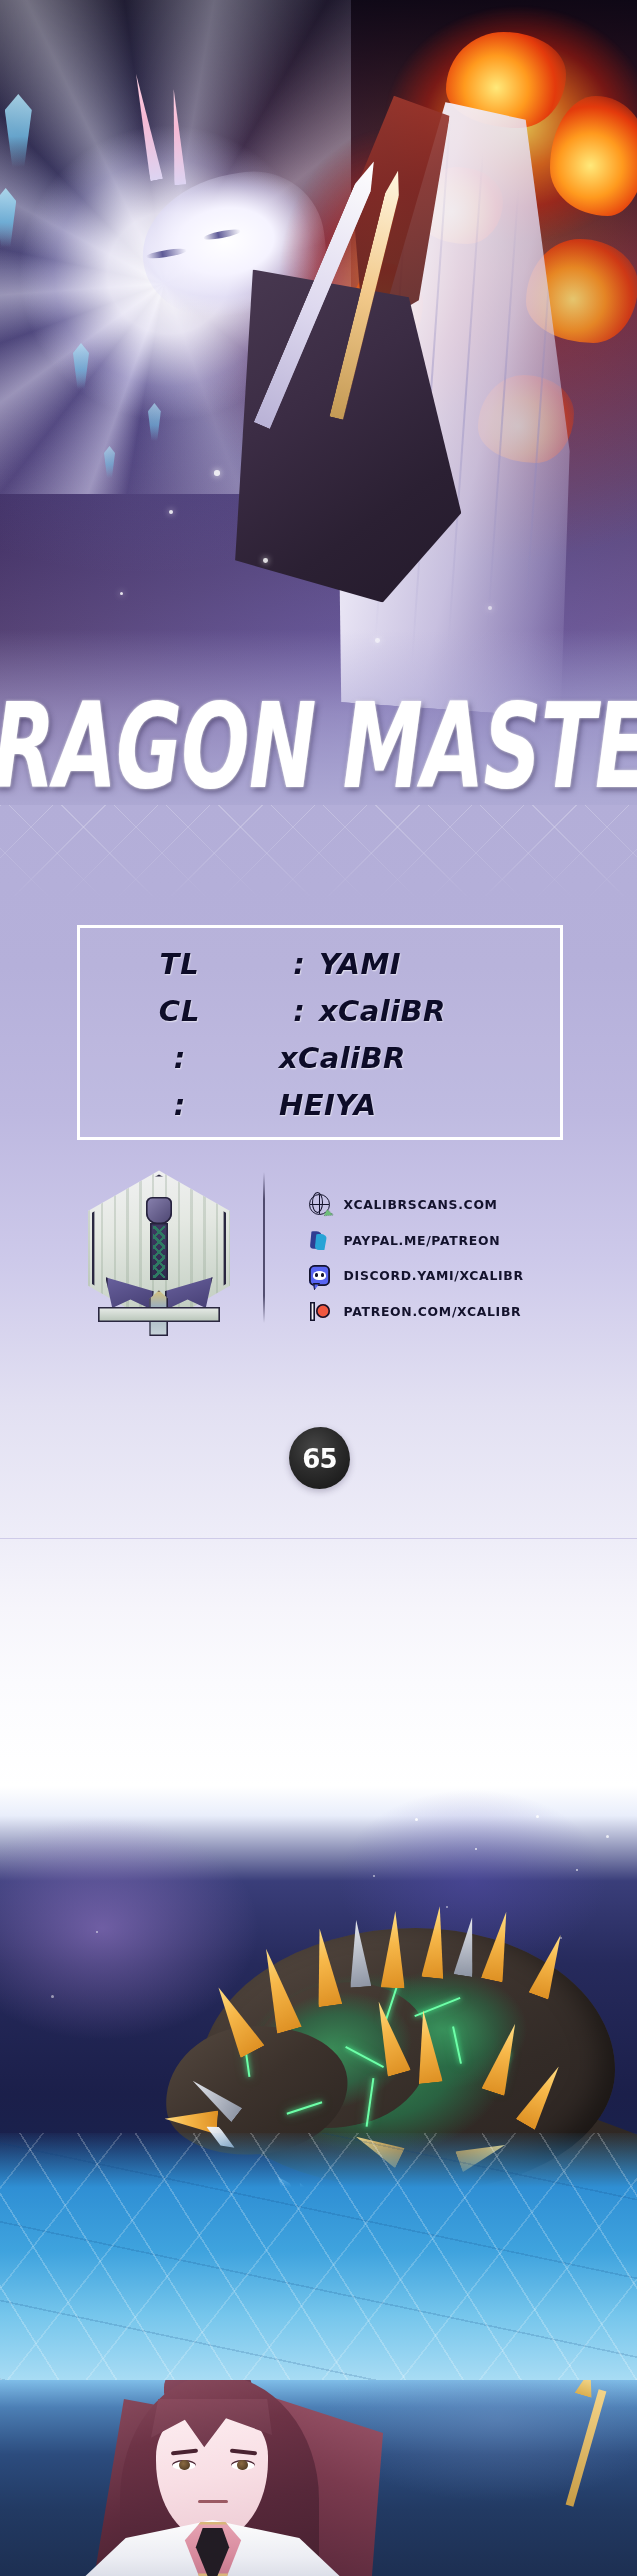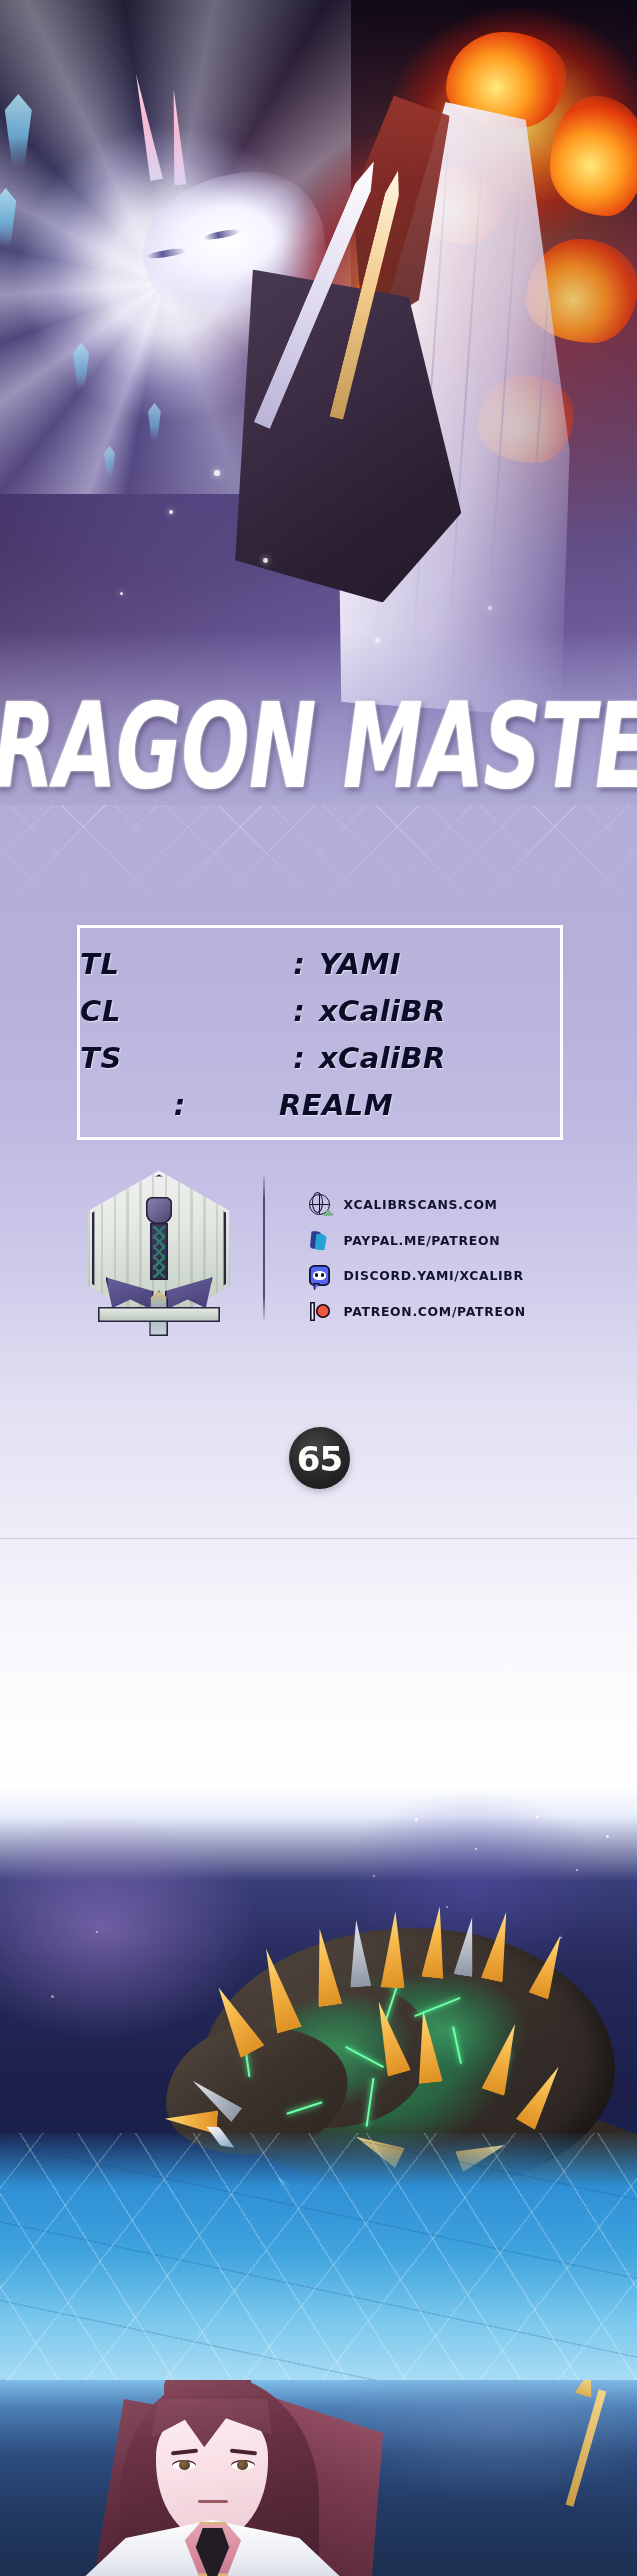--- a/index.html
+++ b/index.html
@@ -150,21 +150,21 @@
     padding:12.8px 0 8px;
   }
   .credit-row{
     display:grid; grid-template-columns:199px 40px auto;
     align-items:baseline;
     font-family:"DejaVu Sans", sans-serif;
     font-style:italic; font-weight:700;
     font-size:29px; color:#0d0c28; line-height:1.62;
     text-shadow:0.8px 0.8px 1.6px rgba(255,255,255,.65);
   }
-  .credit-role{ text-align:left; padding-right:0; letter-spacing:0.8px; }
+  .credit-role{ text-align:center; padding-right:0; letter-spacing:0.8px; }
   .credit-colon{ text-align:center; }
   .credit-name{ text-align:left; letter-spacing:0.4px; }
 
   
   .linkzone{ position:absolute; left:0; top:359px; width:638px; height:223px; }
   .emblem{
     position:absolute; left:88px; top:6.4px; width:142px; height:156px;
   }
   .hexbg{
     position:absolute; inset:0;
@@ -240,21 +240,21 @@
 
   
   .badge{
     position:absolute; left:50%; top:622px; margin-left:-30px;
     width:61px; height:62px; border-radius:52% 48% 50% 50%/50% 52% 48% 50%;
     background:radial-gradient(circle at 42% 34%, #474747 0%, #2c2c2c 44%, #131313 100%);
     display:flex; align-items:center; justify-content:center;
     box-shadow:0 2.4px 7.2px rgba(40,30,70,.28);
   }
   .badge span{
-    font-family:"DejaVu Sans", sans-serif; font-weight:700; font-size:34px;
+    font-family:"DejaVu Sans", sans-serif; font-weight:700; font-size:26px;
     color:#fdfdfd; letter-spacing:-0.8px; transform:translateY(0.8px);
   }
 
   
   .white-gap{
     position:absolute; left:0; top:1539px; width:638px; height:247px;
     background:linear-gradient(180deg,#eeedf8 0%,#f6f5fb 28%,#fbfbfe 58%,#ffffff 100%);
   }
 
   
@@ -483,27 +483,26 @@
           <span class="credit-role">TL</span>
           <span class="credit-colon">:</span>
           <span class="credit-name">YAMI</span>
         </div>
         <div class="credit-row">
           <span class="credit-role">CL</span>
           <span class="credit-colon">:</span>
           <span class="credit-name">xCaliBR</span>
         </div>
         <div class="credit-row">
-          <span class="credit-role">TS</span>
           <span class="credit-colon">:</span>
           <span class="credit-name">xCaliBR</span>
         </div>
         <div class="credit-row">
           <span class="credit-colon">:</span>
-          <span class="credit-name">REALM</span>
+          <span class="credit-name">HEIYA</span>
         </div>
       </div>
     </div>
 
     <div class="linkzone">
 
       <div class="emblem">
         <div class="hexbg"></div>
         <div class="hexline"></div>
         <div class="sw-pommel"></div>
@@ -545,21 +544,21 @@
             </span>
           </span>
           <span class="link-label">DISCORD.YAMI/XCALIBR</span>
         </div>
 
         <div class="link-row">
           <span class="link-icn">
             <span class="ic-pt-bar"></span>
             <span class="ic-pt-dot"></span>
           </span>
-          <span class="link-label">PATREON.COM/PATREON</span>
+          <span class="link-label">PATREON.COM/XCALIBR</span>
         </div>
 
       </div>
     </div>
 
     <div class="badge">
       <span>65</span>
     </div>
   </div>
 

